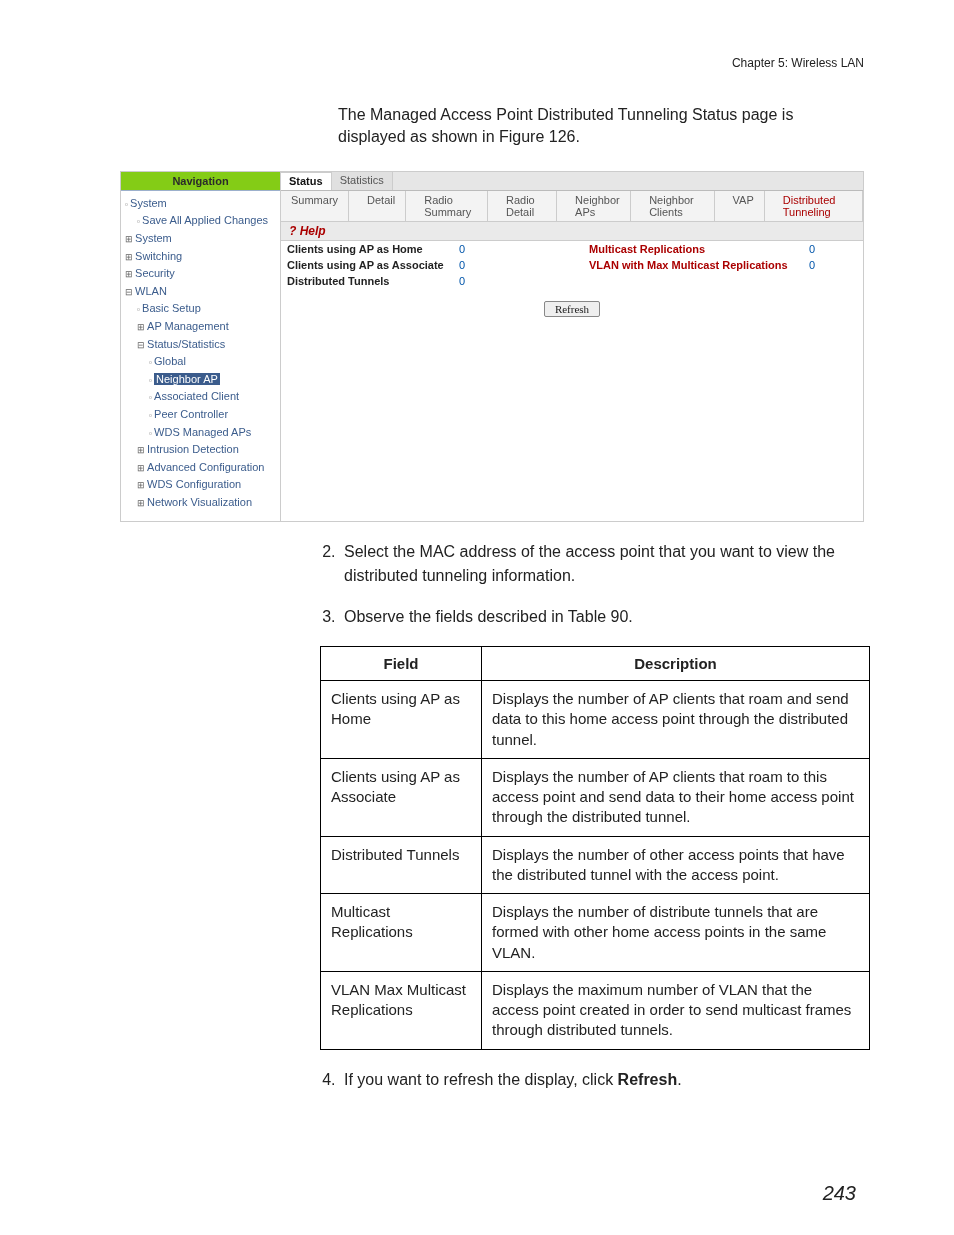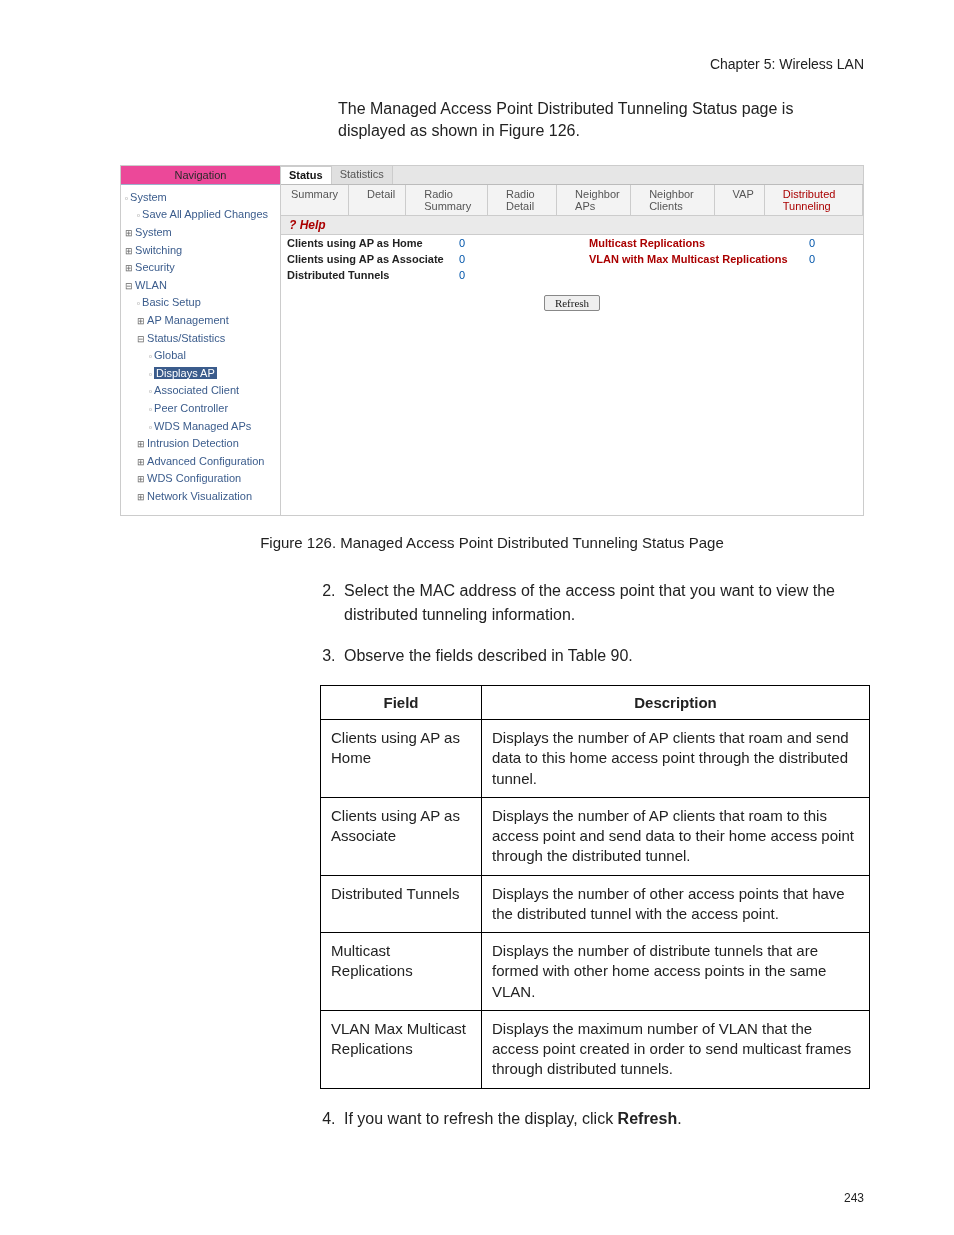--- a/index.html
+++ b/index.html
@@ -11,22 +11,22 @@
   }
   .page {
     width: 954px;
     min-height: 1235px;
     box-sizing: border-box;
     padding: 56px 90px 40px 120px;
     position: relative;
   }
   .header-right {
     text-align: right;
-    font-size: 14px;
-    margin-bottom: 26px;
+    font-size: 12px;
+    margin-bottom: 34px;
   }
   .intro {
     margin-left: 218px;
     margin-right: 0;
     font-size: 16px;
     line-height: 1.4;
     margin-bottom: 22px;
   }
 
   
@@ -38,24 +38,24 @@
     font-size: 11px;
     background: #f5f5f5;
   }
   .nav-pane {
     width: 160px;
     background: #fff;
     border-right: 1px solid #ccc;
     box-sizing: border-box;
   }
   .nav-header {
-    background: #ec4899;
+    background: #84cc16;
     border-bottom: 1px solid #9cb0cc;
     text-align: center;
-    font-weight: normal;
+    font-weight: bold;
     padding: 3px 0;
     color: #2a2a2a;
   }
   .nav-tree {
     padding: 4px 4px 10px 4px;
     line-height: 1.6;
     color: #3b5c8c;
   }
   .nav-tree .lvl1 { padding-left: 12px; }
   .nav-tree .lvl2 { padding-left: 24px; }
@@ -104,21 +104,21 @@
 
   .table-caption{text-align:center;font-size:15px;margin:8px 0 6px 0;}
 
   table.desc{
     border-collapse:collapse;width:550px;margin:0 0 18px 200px;font-size:15px;
   }
   table.desc th{border:1px solid #000;padding:8px 20px;font-weight:bold;text-align:center;background:#fff;}
   table.desc td{border:1px solid #000;padding:8px 10px;vertical-align:top;line-height:1.35;}
   table.desc td.field{width:140px;}
 
-  .page-num{position:absolute;bottom:30px;right:90px;font-size:12px;}
+  .page-num{position:absolute;bottom:30px;right:98px;font-size:20px;font-style:italic;}
 </style>
 </head>
 <body>
 
 <div class="page">
 
   <div class="header-right">Chapter 5: Wireless LAN</div>
 
   <div class="intro">The Managed Access Point Distributed Tunneling Status page is displayed as shown in Figure 126.</div>
 
@@ -129,21 +129,21 @@
         <div class="folder leaf">System</div>
         <div class="lvl1 leaf">Save All Applied Changes</div>
         <div class="closed folder">System</div>
         <div class="closed folder">Switching</div>
         <div class="closed folder">Security</div>
         <div class="open folder">WLAN</div>
         <div class="lvl1 leaf">Basic Setup</div>
         <div class="lvl1 closed folder">AP Management</div>
         <div class="lvl1 open folder">Status/Statistics</div>
         <div class="lvl2 leaf">Global</div>
-        <div class="lvl2 leaf"><span class="sel">Displays AP</span></div>
+        <div class="lvl2 leaf"><span class="sel">Neighbor AP</span></div>
         <div class="lvl2 leaf">Associated Client</div>
         <div class="lvl2 leaf">Peer Controller</div>
         <div class="lvl2 leaf">WDS Managed APs</div>
         <div class="lvl1 closed folder">Intrusion Detection</div>
         <div class="lvl1 closed folder">Advanced Configuration</div>
         <div class="lvl1 closed folder">WDS Configuration</div>
         <div class="lvl1 closed folder">Network Visualization</div>
       </div>
     </div>
     <div class="content-pane">
@@ -179,21 +179,20 @@
       <div class="stat-row">
         <span class="lbl">Distributed Tunnels</span>
         <span class="val">0</span>
       </div>
       <div class="refresh-row">
         <div class="refresh-btn">Refresh</div>
       </div>
     </div>
   </div>
 
-  <div class="fig-caption">Figure 126. Managed Access Point Distributed Tunneling Status Page</div>
 
   <ol class="steps" start="2">
     <li><span class="pad">Select the MAC address of the access point that you want to view the distributed tunneling information.</span></li>
     <li><span class="pad">Observe the fields described in Table 90.</span></li>
   </ol>
 
 
   <table class="desc">
     <thead>
       <tr>

